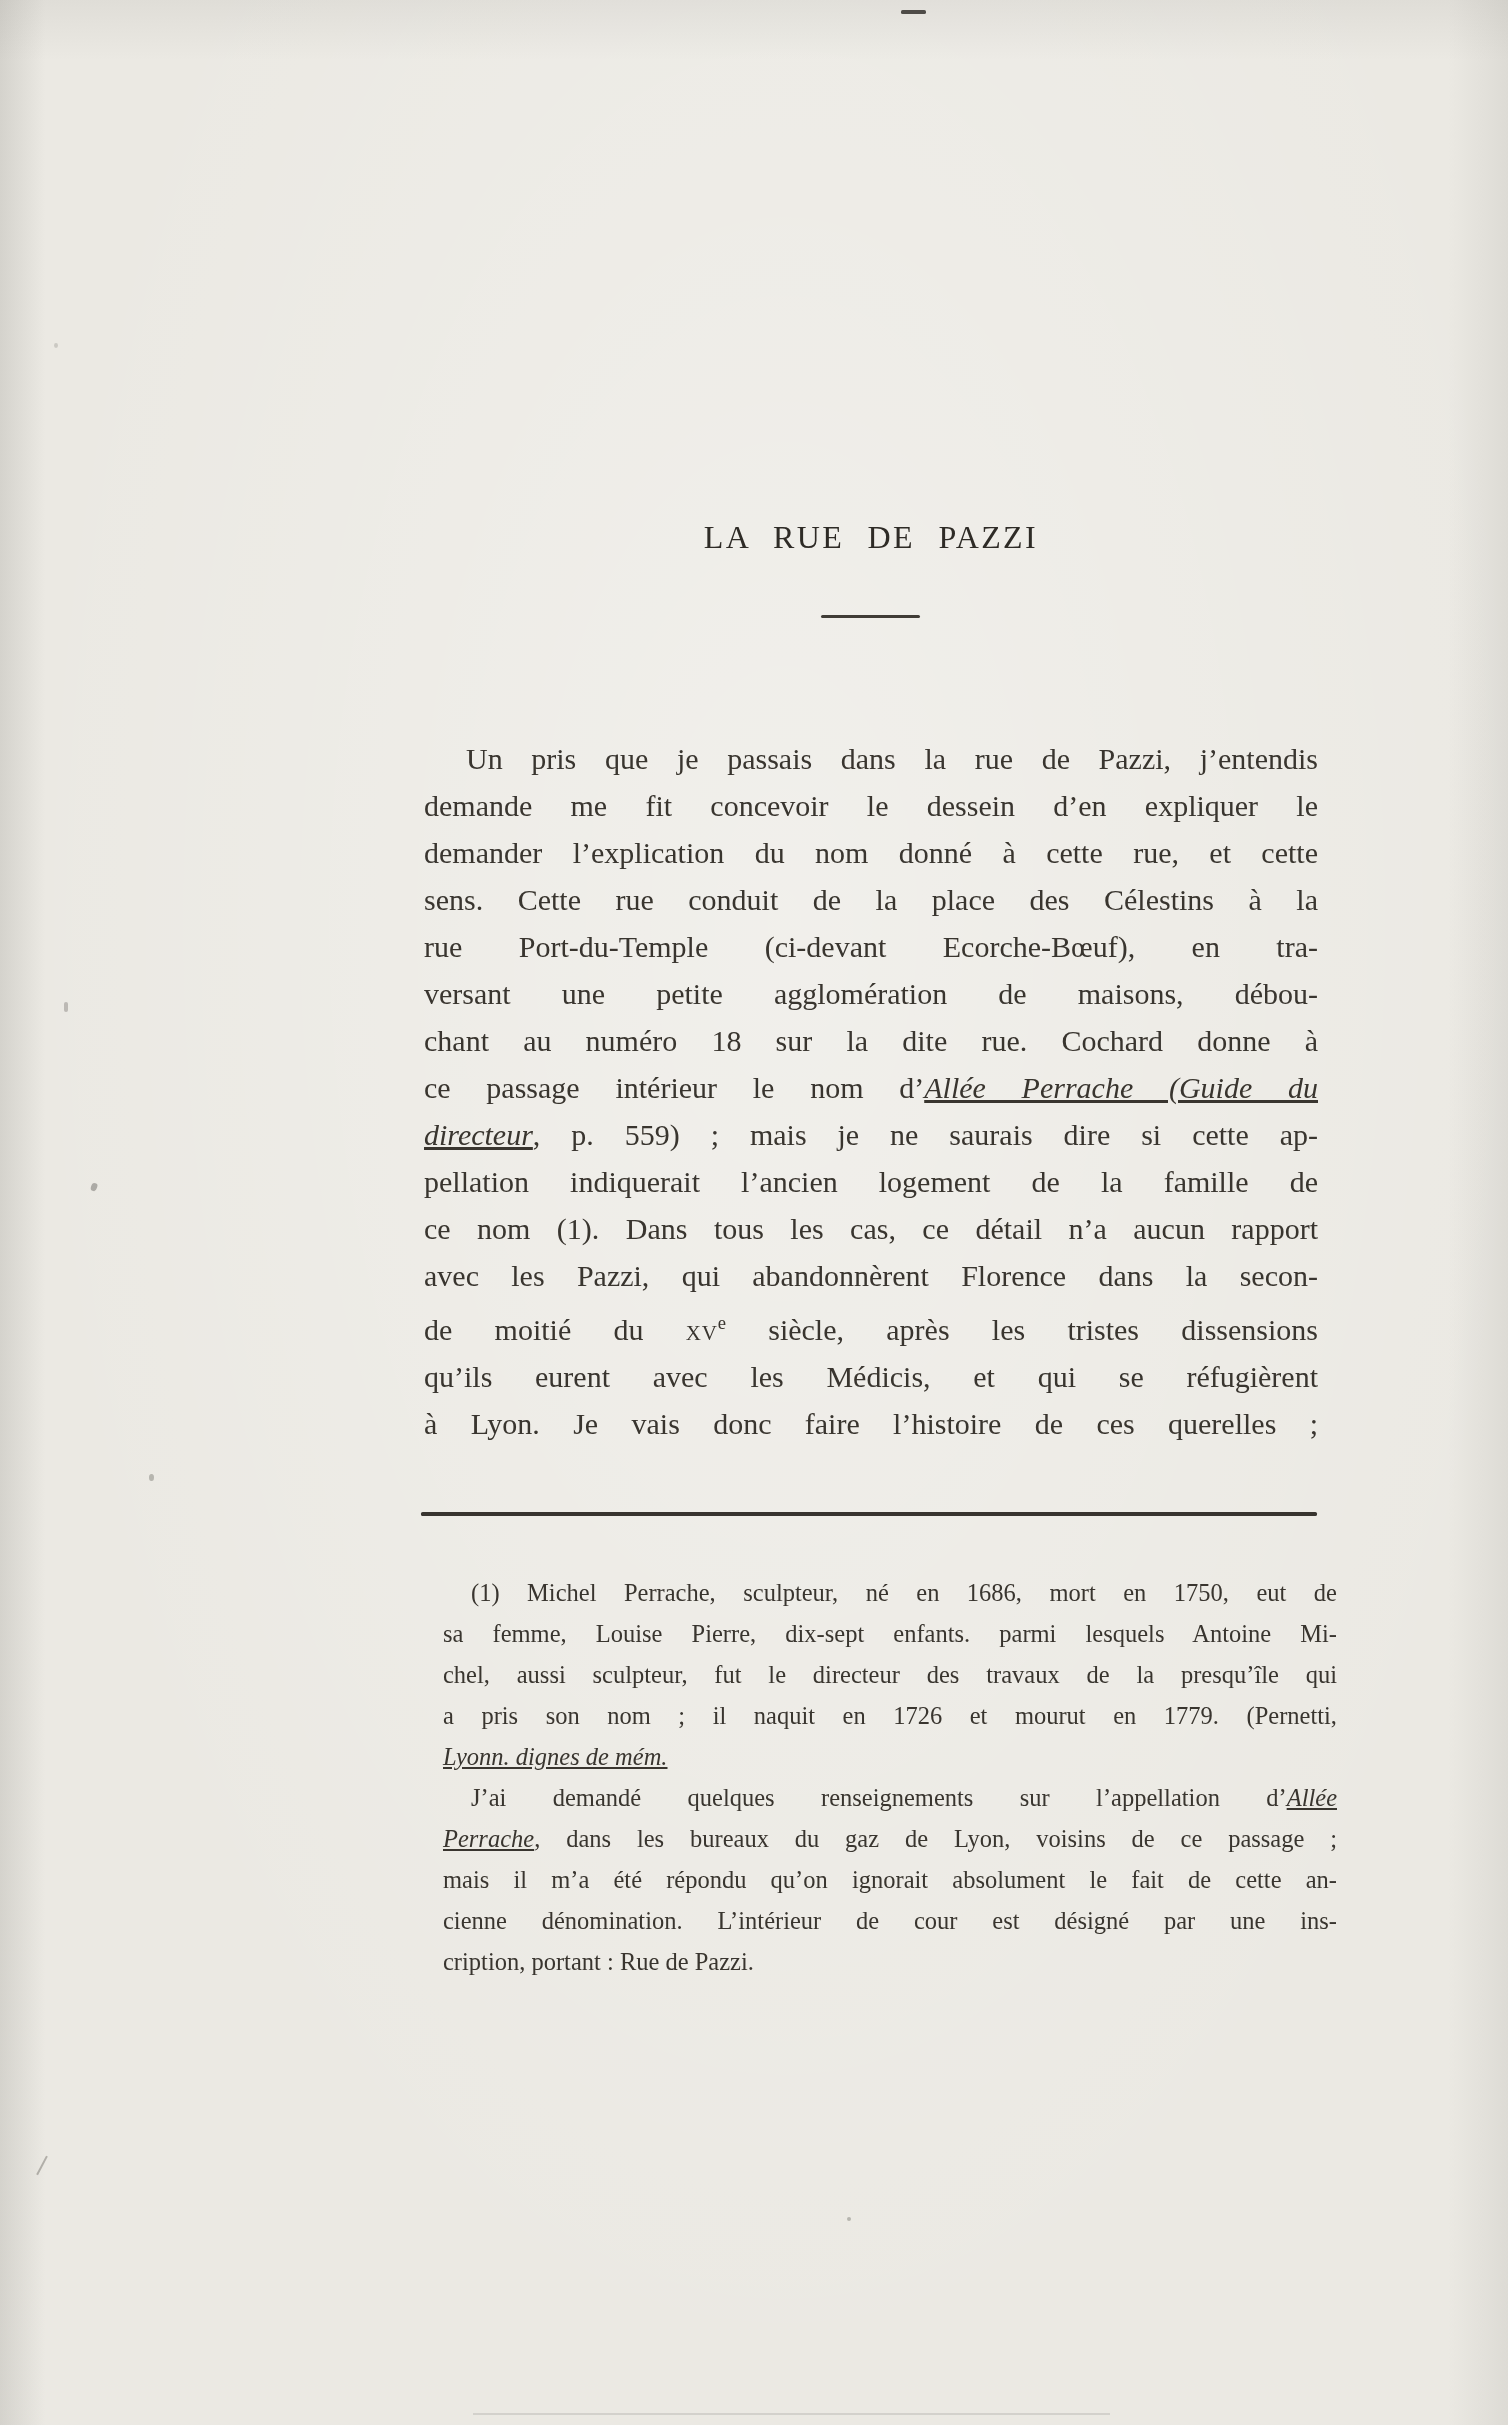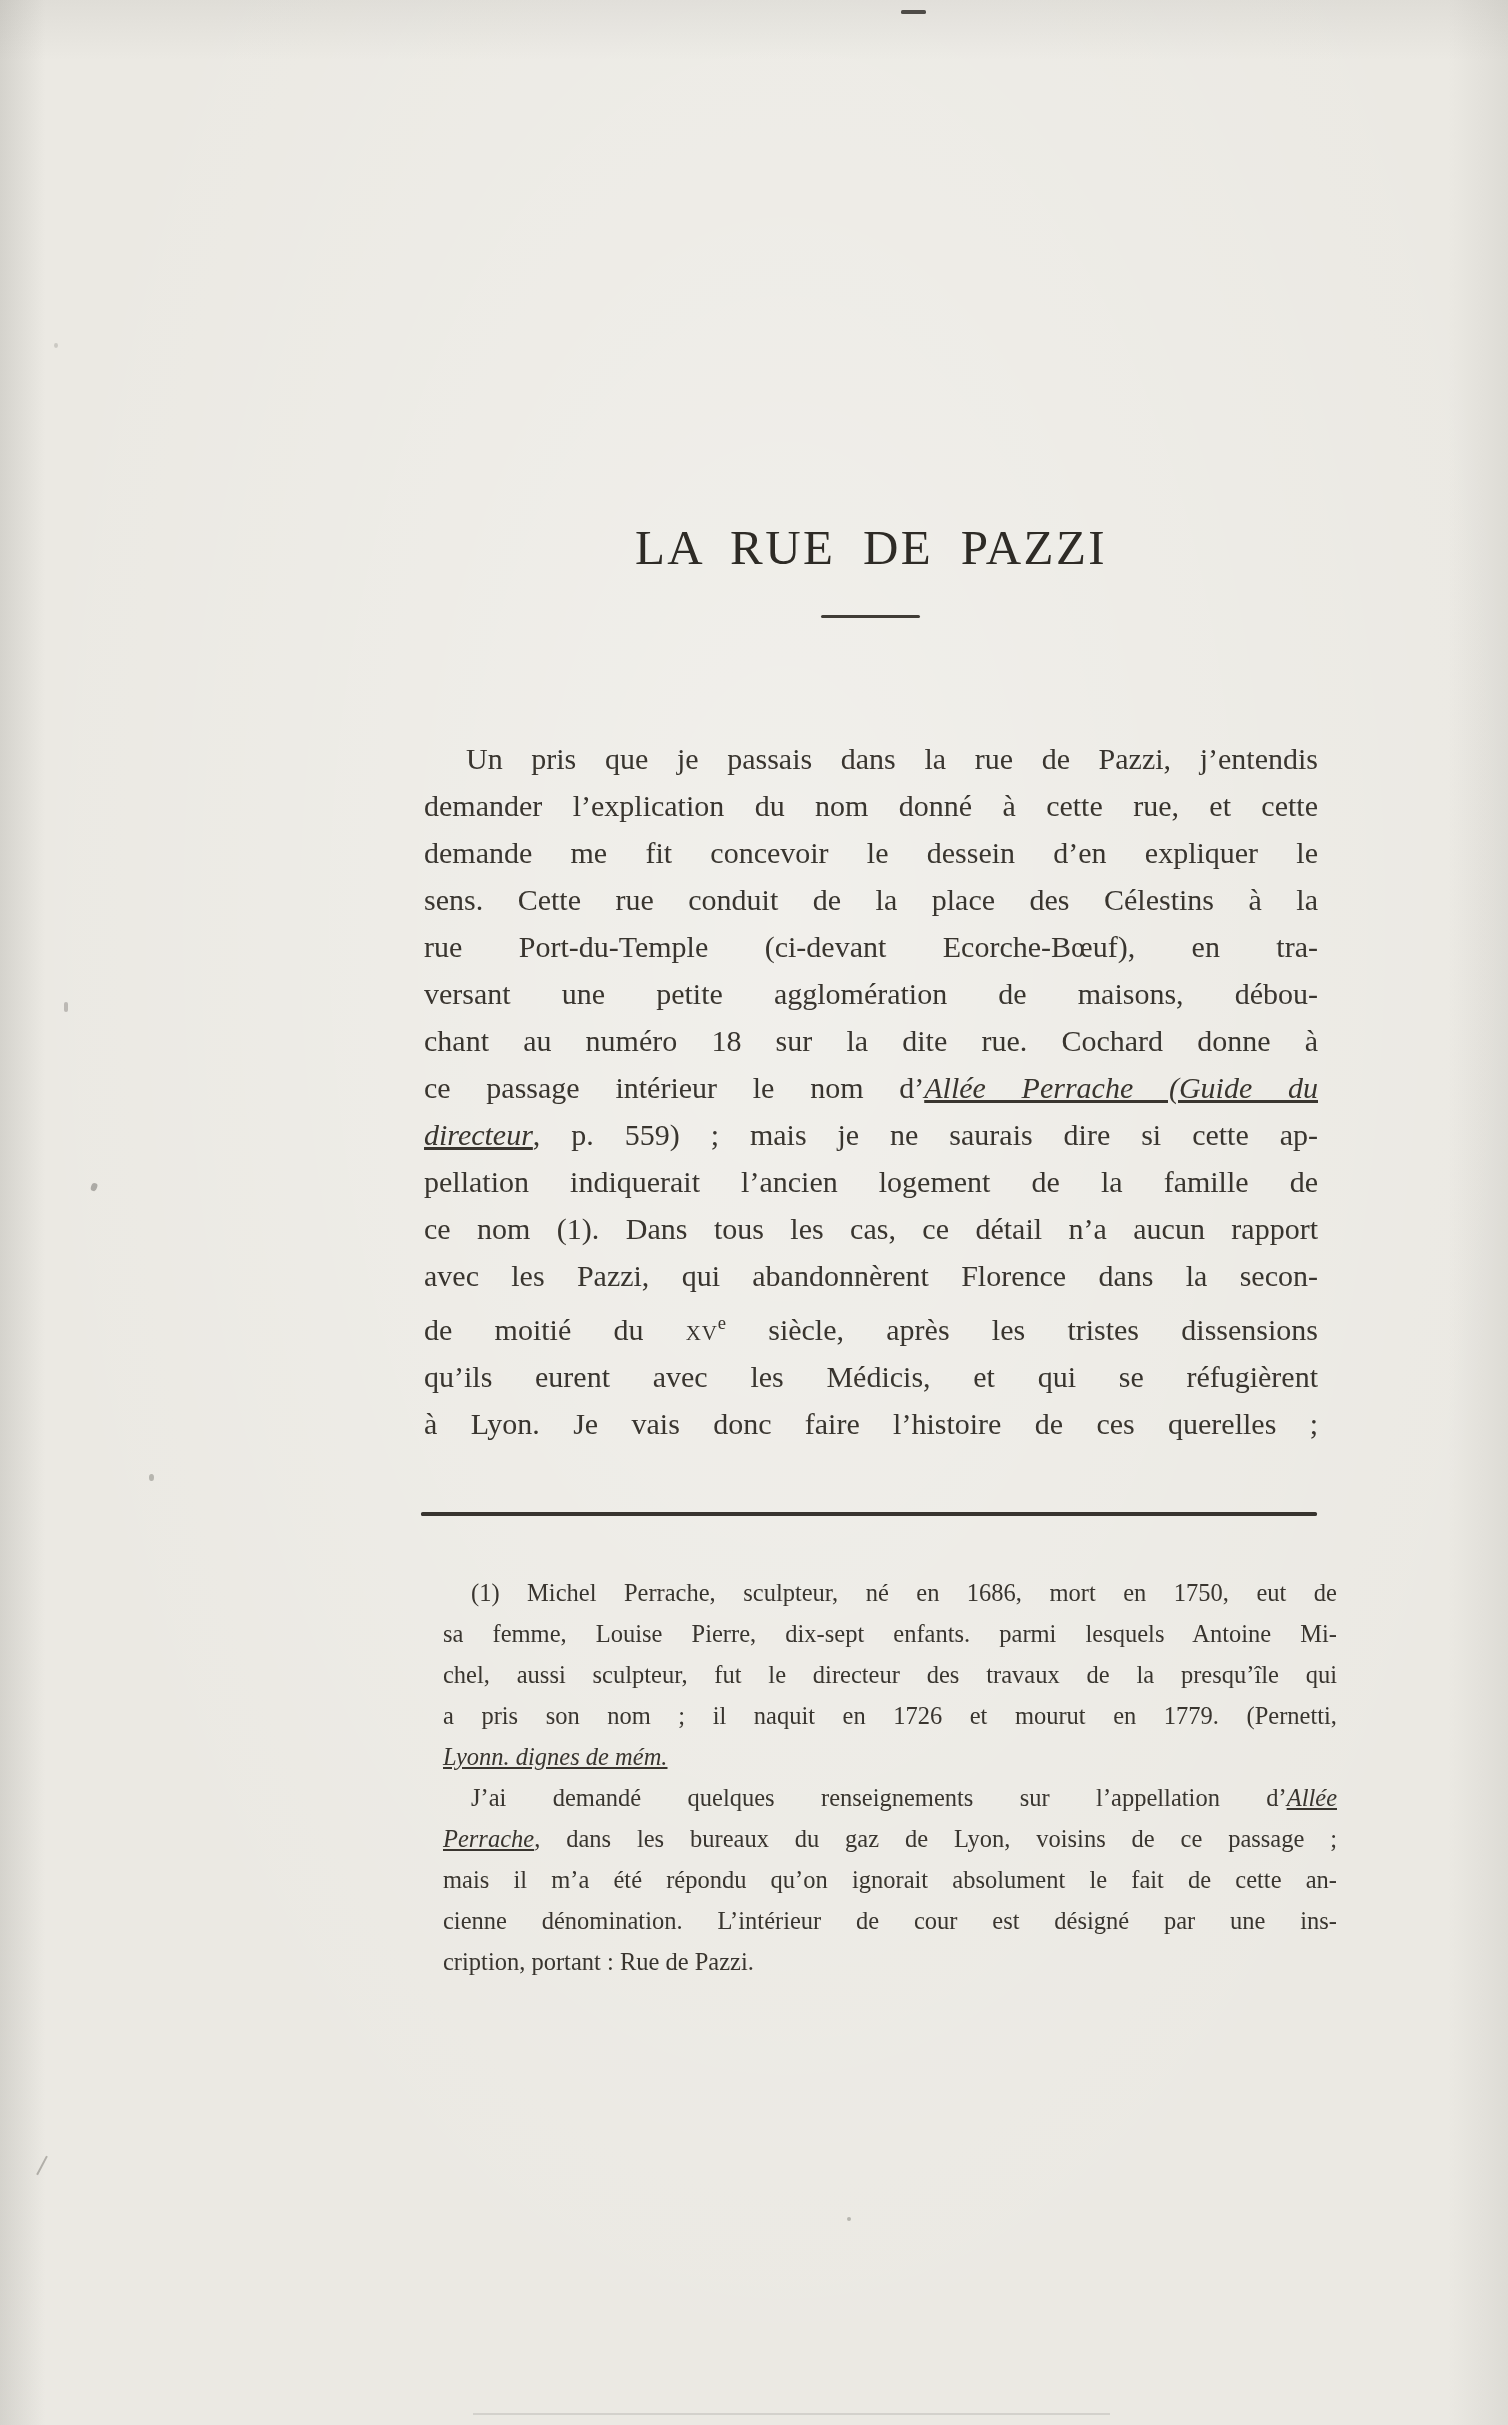--- a/index.html
+++ b/index.html
@@ -18,21 +18,21 @@
       linear-gradient(90deg, rgba(110,108,102,0.18) 0%, rgba(0,0,0,0) 3%, rgba(0,0,0,0) 96%, rgba(120,118,112,0.12) 100%),
       radial-gradient(ellipse at 52% 38%, rgba(255,255,255,0.30), rgba(0,0,0,0) 70%),
       #ebe9e3;
     overflow: hidden;
   }
 
   .title {
     position: absolute;
     top: 519px; left: 424px; width: 894px;
     margin: 0;
-    font-size: 49px; font-weight: normal;
+    font-size: 32px; font-weight: normal;
     letter-spacing: 2.4px; word-spacing: 13px;
     text-align: center;
     color: #2e2b26;
   }
   .title-rule {
     position: absolute;
     top: 615px; left: 821px;
     width: 99px; height: 3.3px;
     background: #403c36;
     border-radius: 1.6px;
@@ -83,22 +83,22 @@
 
   <div class="artifact a-dash"></div>
   <div class="artifact a-s7"></div>
 
   <h1 class="title">LA  RUE  DE  PAZZI</h1>
 
   <div class="title-rule"></div>
 
   <div class="body-text">
       <div class="line indent"><span>Un pris que je passais dans la rue de Pazzi, j’entendis</span></div>
+      <div class="line"><span>demande me fit concevoir le dessein d’en expliquer le</span></div>
       <div class="line"><span>demander l’explication du nom donné à cette rue, et cette</span></div>
-      <div class="line"><span>demande me fit concevoir le dessein d’en expliquer le</span></div>
       <div class="line"><span>sens. Cette rue conduit de la place des Célestins à la</span></div>
       <div class="line"><span>rue Port-du-Temple (ci-devant Ecorche-Bœuf), en tra-</span></div>
       <div class="line"><span>versant une petite agglomération de maisons, débou-</span></div>
       <div class="line"><span>chant au numéro 18 sur la dite rue. Cochard donne à</span></div>
       <div class="line"><span>ce passage intérieur le nom d’</span><span class="it">Allée Perrache (Guide du</span></div>
       <div class="line"><span class="it">directeur</span><span>, p. 559) ; mais je ne saurais dire si cette ap-</span></div>
       <div class="line"><span>pellation indiquerait l’ancien logement de la famille de</span></div>
       <div class="line"><span>ce nom (1). Dans tous les cas, ce détail n’a aucun rapport</span></div>
       <div class="line"><span>avec les Pazzi, qui abandonnèrent Florence dans la secon-</span></div>
       <div class="line"><span>de moitié du </span><span class="sc">xv</span><span class="sup">e</span><span> siècle, après les tristes dissensions</span></div>

